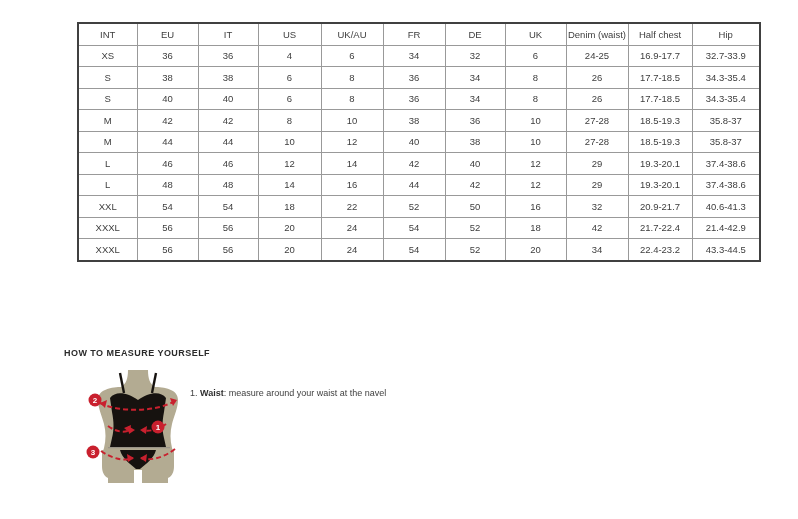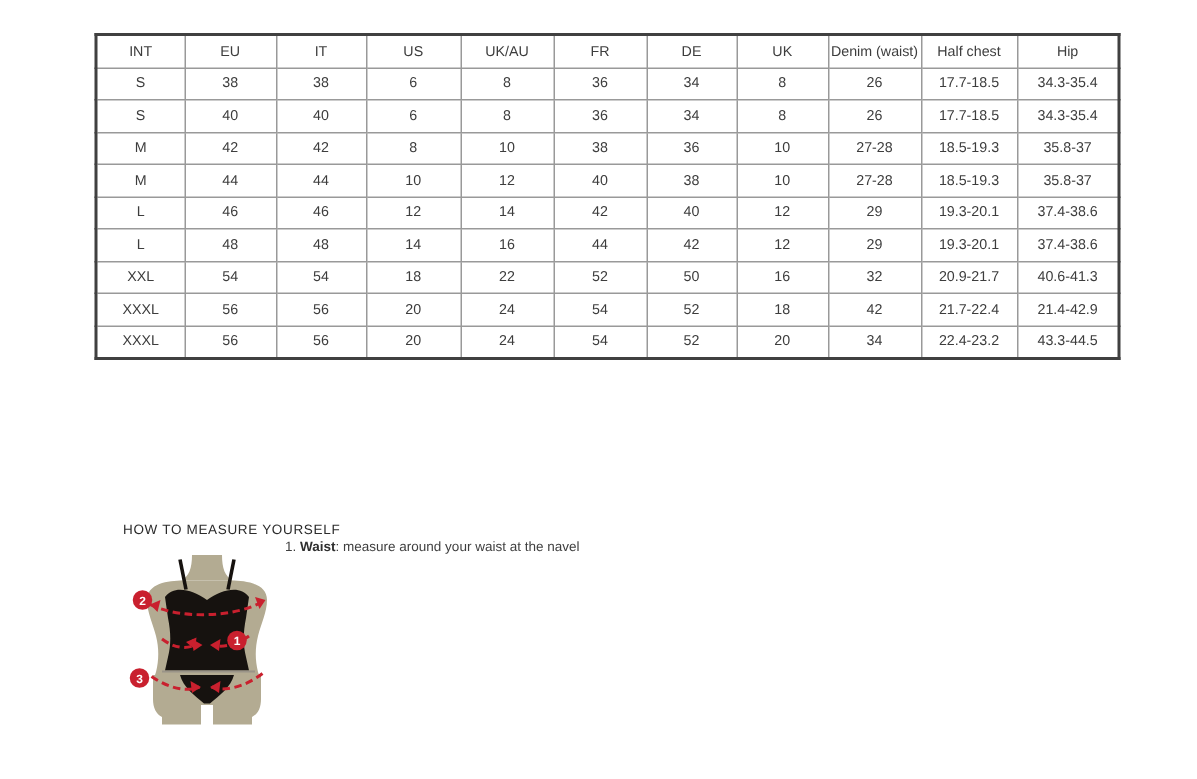--- a/index.html
+++ b/index.html
@@ -1,41 +1,41 @@
 <!DOCTYPE html>
 <html><head>
 <meta charset="utf-8">
 <style>
   html,body{margin:0;padding:0;}
   body{
     width:798px;height:519px;position:relative;background:#ffffff;
     font-family:"Liberation Sans", sans-serif;overflow:hidden;
   }
   
-  .table-wrap{position:absolute;left:63px;top:22px;}
+  .table-wrap{position:absolute;left:77px;top:22px;}
   table.size-table{
     border-collapse:collapse;table-layout:fixed;width:682px;
     border:2px solid #404040;
   }
   table.size-table th,
   table.size-table td{
     border:1px solid #999999;
     height:20.5px;padding:0;
     font-size:9.5px;font-weight:400;color:#3d3d3d;
     text-align:center;vertical-align:middle;
     white-space:nowrap;overflow:hidden;
   }
   
   .measure-heading{
-    position:absolute;left:82px;top:348px;
-    font-size:9px;font-weight:400;letter-spacing:.45px;color:#2b2b2b;
+    position:absolute;left:64px;top:348px;
+    font-size:9px;font-weight:700;letter-spacing:.45px;color:#2b2b2b;
   }
   .figure-wrap{position:absolute;left:78px;top:366px;width:120px;height:140px;}
   .steps{
-    position:absolute;left:190px;top:356px;
+    position:absolute;left:190px;top:385px;
     font-size:9px;color:#3f3f3f;
   }
   .step{height:17px;line-height:17px;white-space:nowrap;}
   .step b{color:#2f2f2f;}
   .badge-num{font-size:8px;font-weight:700;fill:#ffffff;
     font-family:"Liberation Sans",sans-serif;}
 </style>
 </head>
 <body>
 
@@ -64,20 +64,33 @@
           <th>FR</th>
           <th>DE</th>
           <th>UK</th>
           <th>Denim (waist)</th>
           <th>Half chest</th>
           <th>Hip</th>
         </tr>
     </thead>
     <tbody id="table-body">
         <tr>
+          <td>XS</td>
+          <td>36</td>
+          <td>36</td>
+          <td>4</td>
+          <td>6</td>
+          <td>34</td>
+          <td>32</td>
+          <td>6</td>
+          <td>24-25</td>
+          <td>16.9-17.7</td>
+          <td>32.7-33.9</td>
+        </tr>
+        <tr>
           <td>S</td>
           <td>38</td>
           <td>38</td>
           <td>6</td>
           <td>8</td>
           <td>36</td>
           <td>34</td>
           <td>8</td>
           <td>26</td>
           <td>17.7-18.5</td>

